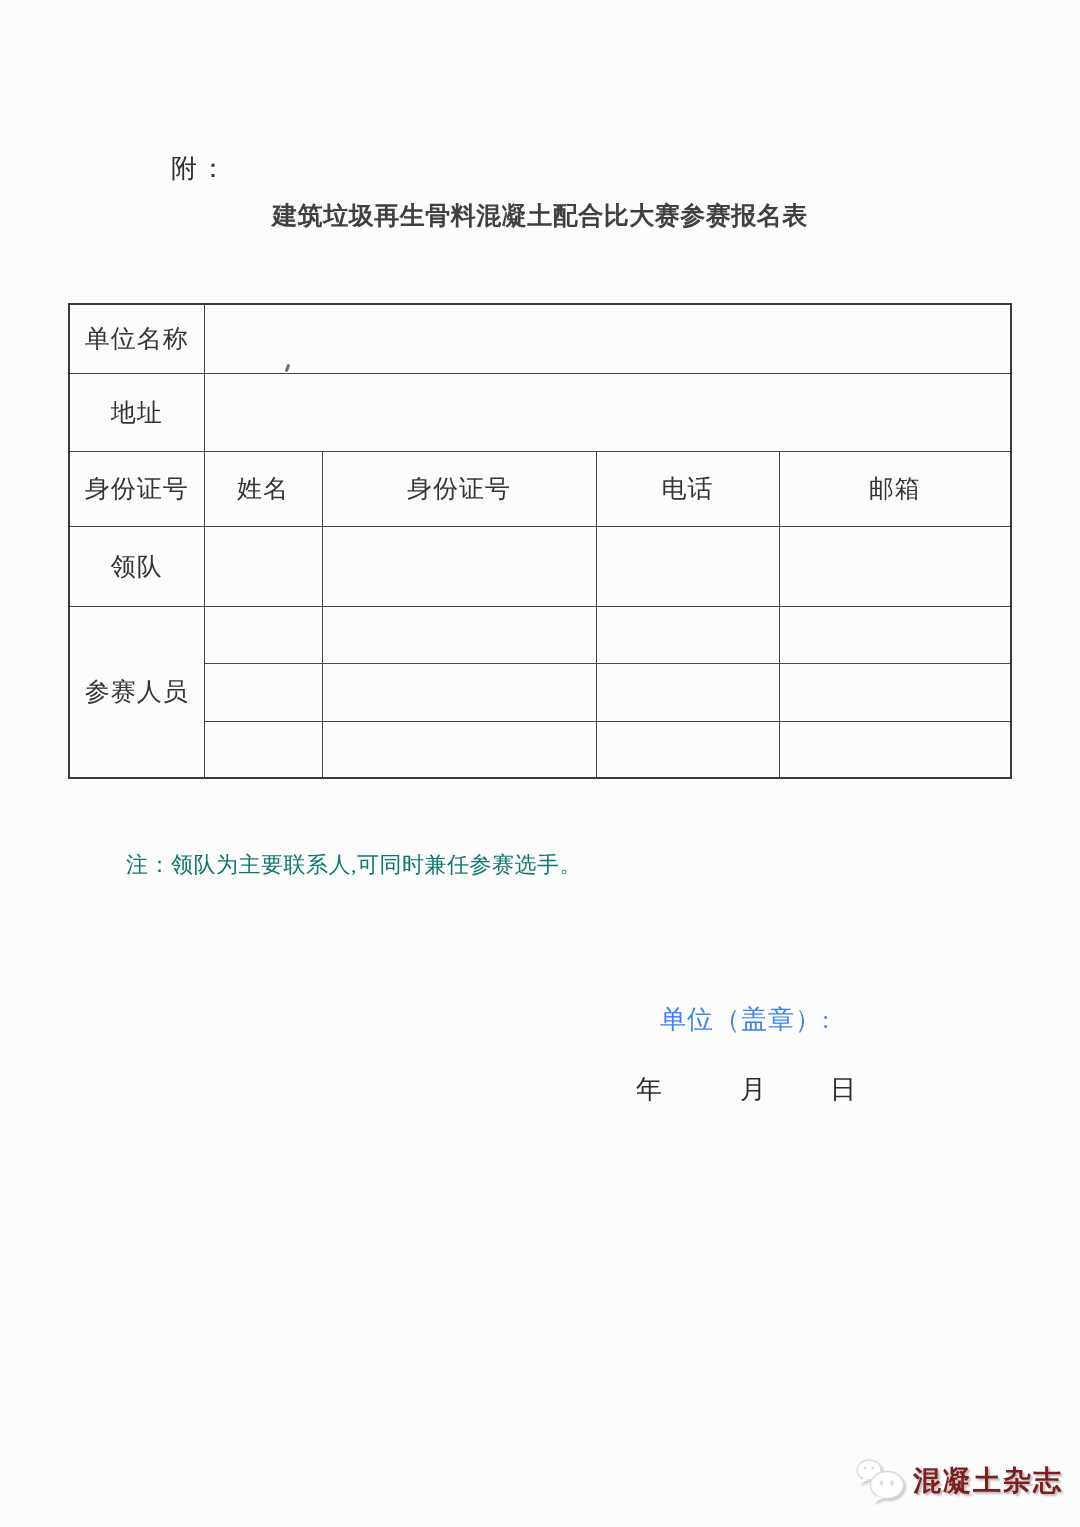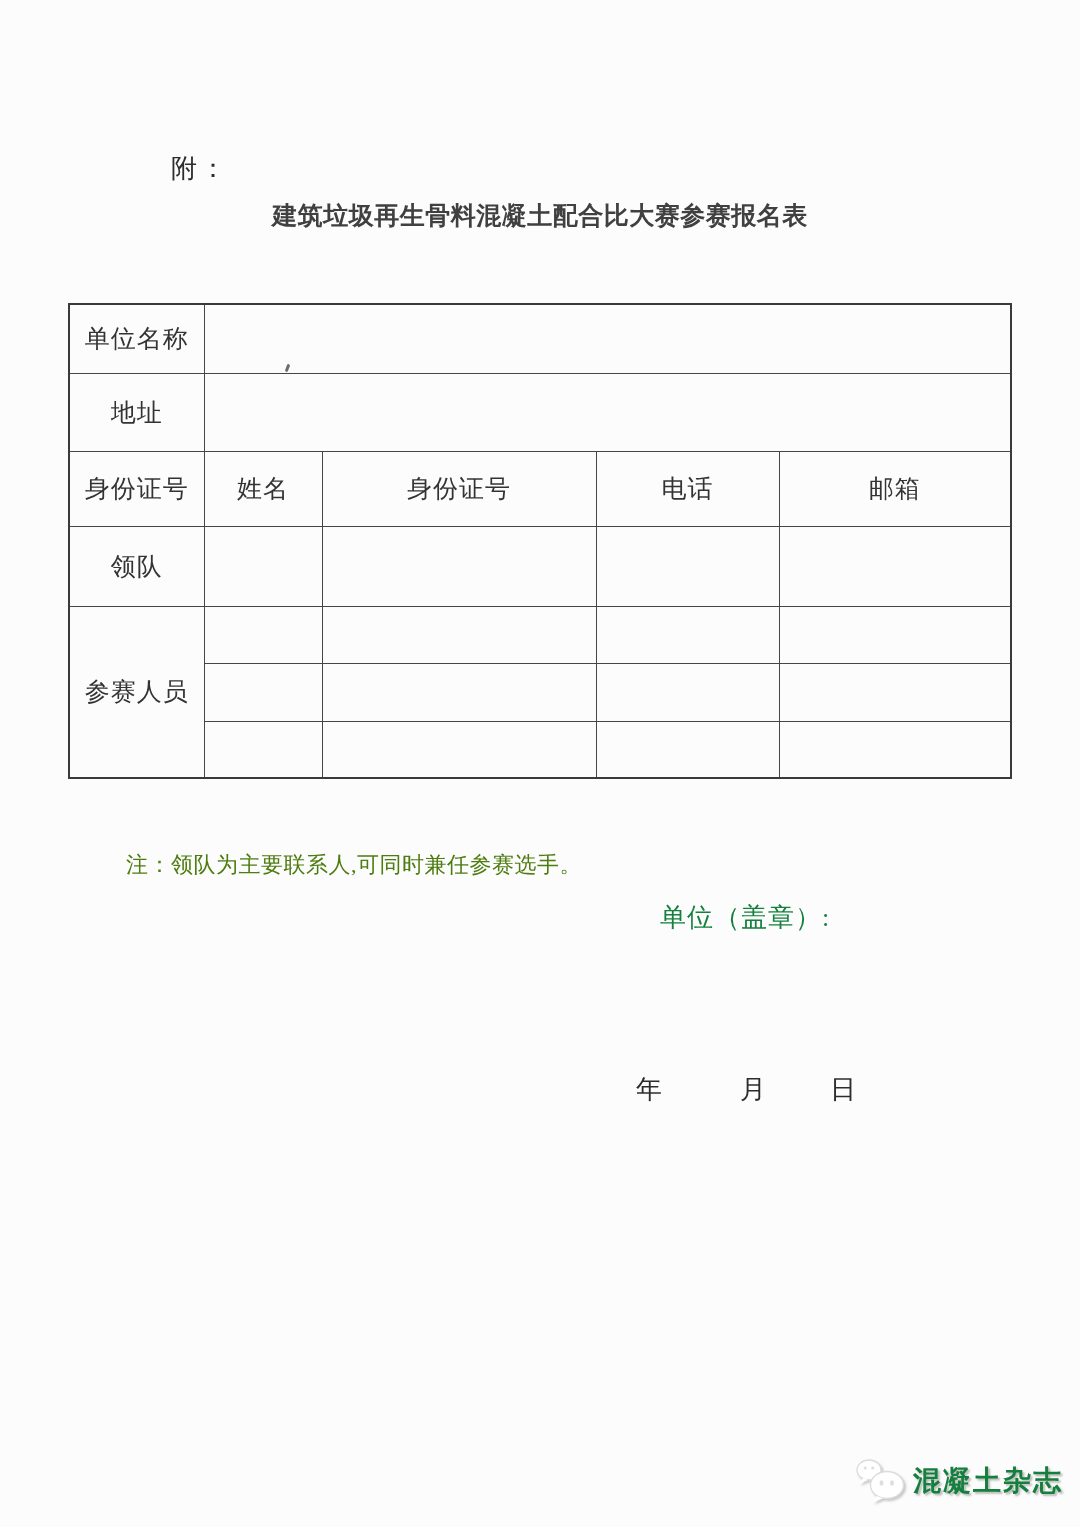--- a/index.html
+++ b/index.html
@@ -40,40 +40,40 @@
   tr.rh5{height:57px}
   tr.rh6{height:58px}
   tr.rh7{height:57px}
   .speck{
     position:absolute;left:286px;top:364px;
     width:3px;height:8px;background:#6c6c6c;
     border-radius:2px;transform:rotate(20deg);
   }
   .note{
     position:absolute;left:126px;top:850px;
-    font-size:22px;letter-spacing:0.5px;color:#4d7c0f;
+    font-size:22px;letter-spacing:0.5px;color:#0f766e;
   }
   .seal-label{
-    position:absolute;left:660px;top:900px;
-    font-size:26px;letter-spacing:1px;color:#15803d;
+    position:absolute;left:660px;top:1002px;
+    font-size:26px;letter-spacing:1px;color:#3b82f6;
   }
   .date-row{
     position:absolute;left:636px;top:1072px;
     display:flex;font-size:26px;color:#2c2c2c;
   }
   .date-row .gap-a{margin-right:78px}
   .date-row .gap-b{margin-right:64px}
   .watermark{
     position:absolute;left:854px;top:1458px;
     display:flex;align-items:center;gap:7px;
   }
   .wm-text{
     font-family:"Liberation Sans","DejaVu Sans",sans-serif;
     font-weight:700;font-size:28px;letter-spacing:2px;
-    color:#15803d;
+    color:#7f1d1d;
     text-shadow:2px 2px 2px rgba(150,150,150,0.65), -1px -1px 0 rgba(255,255,255,0.9);
   }
   .wm-icon{filter:drop-shadow(2px 2px 1px rgba(160,160,160,0.55));}
 </style>
 </head>
 <body>
 
 <div class="page">
 
   <div class="attachment">附：</div>

